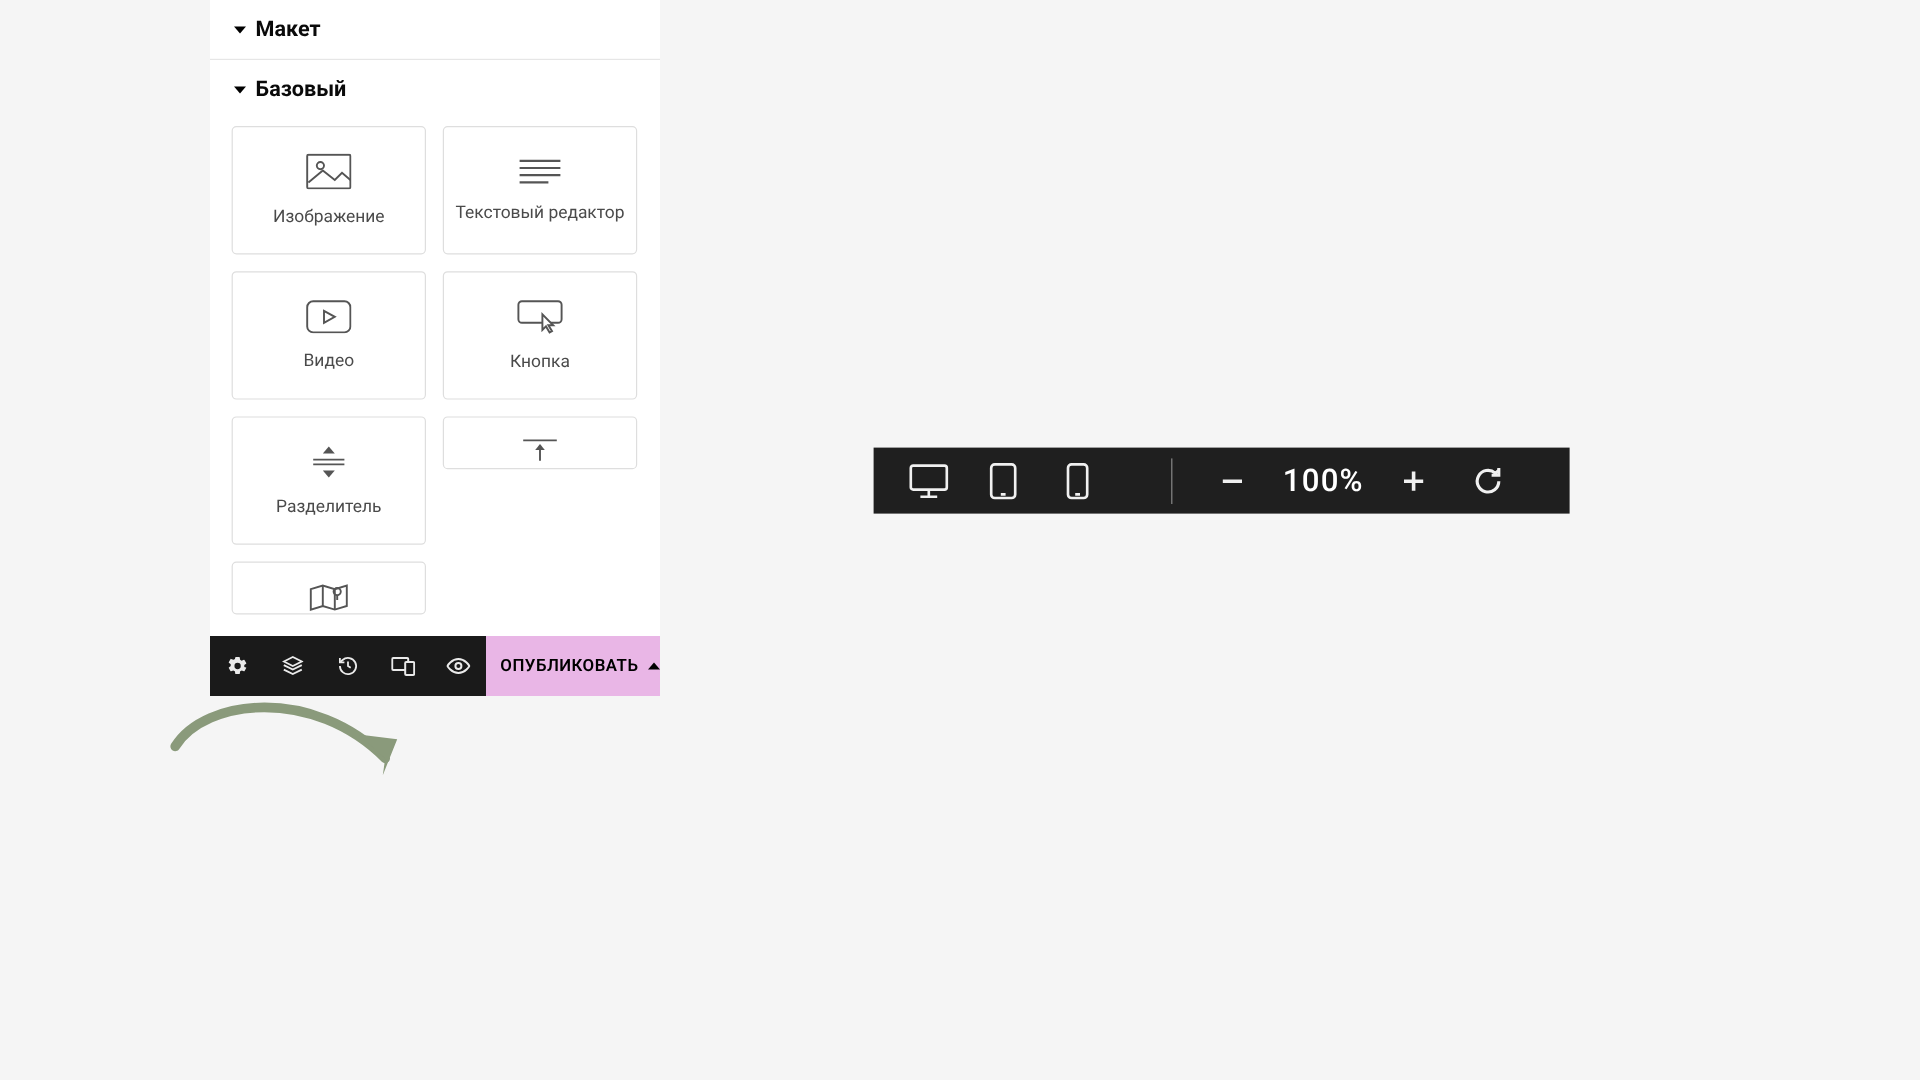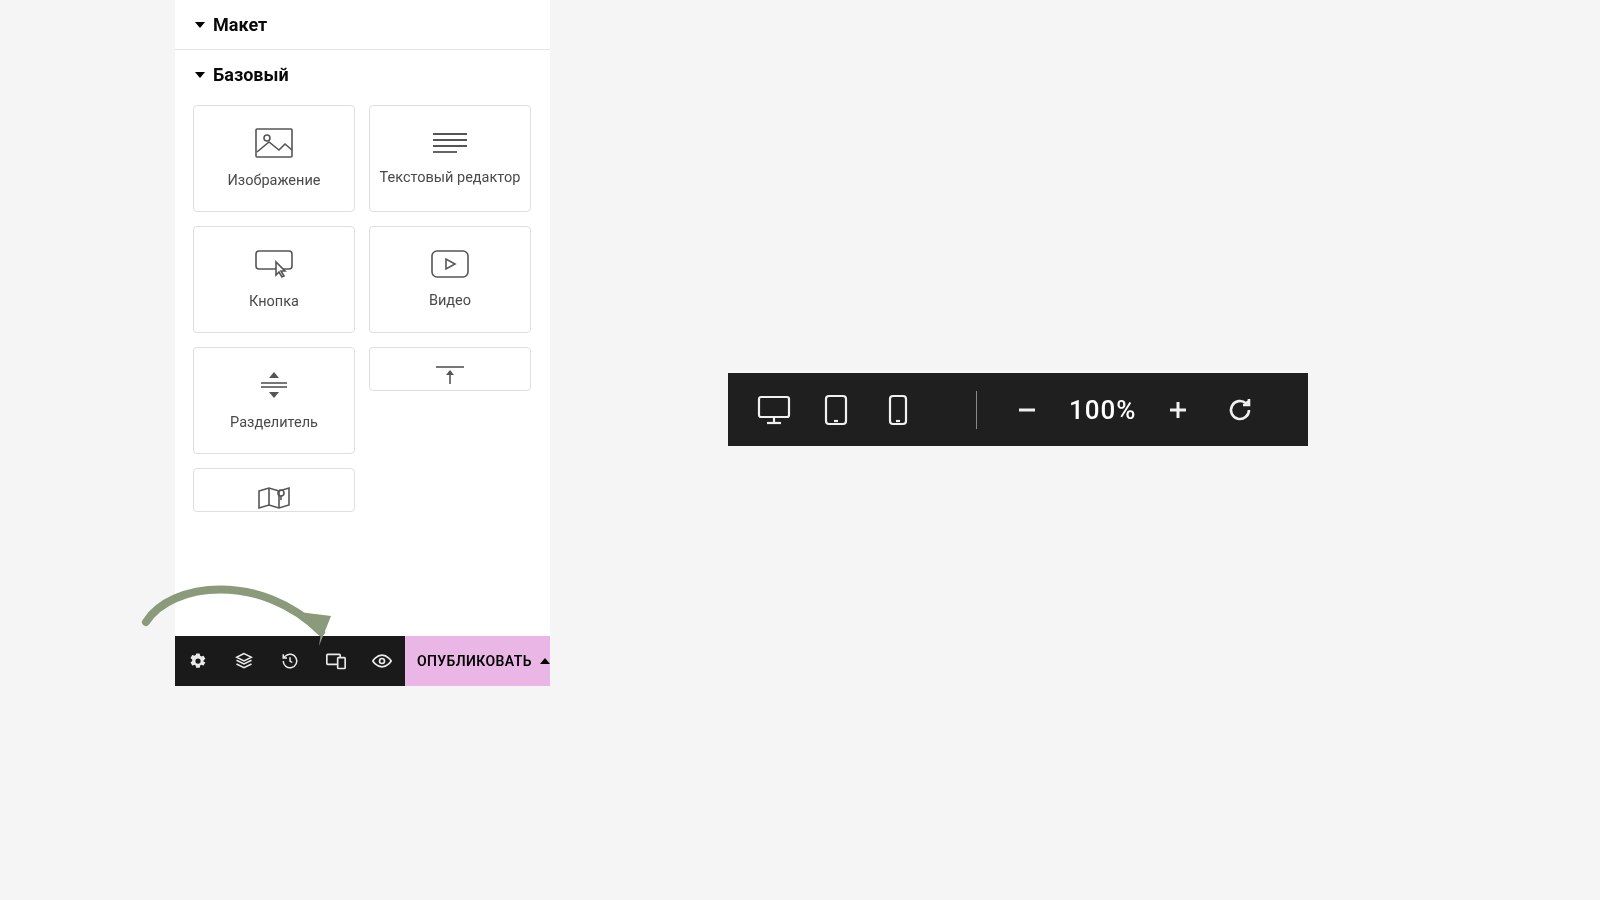--- a/index.html
+++ b/index.html
@@ -4,21 +4,21 @@
   <style>
     * { box-sizing: border-box; margin: 0; padding: 0; }
     body { font-family: -apple-system, BlinkMacSystemFont, "Segoe UI", Roboto, sans-serif; background: #f5f5f5; width: 1600px; height: 900px; position: relative; overflow: hidden; }
 
     
     .left-panel {
       position: absolute;
       left: 175px;
       top: 0;
       width: 375px;
-      height: 686px;
+      height: 580px;
       background: #fff;
       overflow: hidden;
     }
     .section { border-bottom: 1px solid #e6e6e6; }
     .section-header {
       display: flex;
       align-items: center;
       gap: 8px;
       padding: 14px 20px;
       cursor: pointer;
@@ -92,21 +92,21 @@
       position: absolute;
       left: 131px;
       top: 572px;
       pointer-events: none;
     }
 
     
     .responsive-bar {
       position: absolute;
       left: 728px; top: 373px;
-      width: 580px; height: 73px;
+      width: 580px; height: 55px;
       background: #1f1f1f;
       display: flex; align-items: center;
       padding: 0 26px;
       gap: 22px;
     }
     .rb-icon {
       width: 40px; height: 40px;
       display: flex; align-items: center; justify-content: center;
       color: #f0f0f0; cursor: pointer;
     }
@@ -152,36 +152,36 @@
             <line x1="2" y1="9" x2="36" y2="9"></line>
             <line x1="2" y1="15" x2="36" y2="15"></line>
             <line x1="2" y1="21" x2="26" y2="21"></line>
           </svg>
         </span>
         <span class="label">Текстовый редактор</span>
       </div>
 
       <div class="widget">
         <span class="icon">
+          <svg width="38" height="28" viewBox="0 0 38 28" fill="none" stroke="currentColor" stroke-width="1.6">
+            <rect x="1" y="1" width="36" height="26" rx="5"></rect>
+            <polygon points="15,9 15,19 24,14" fill="none"></polygon>
+          </svg>
+        </span>
+        <span class="label">Видео</span>
+      </div>
+
+      <div class="widget">
+        <span class="icon">
           <svg width="40" height="30" viewBox="0 0 40 30" fill="none" stroke="currentColor" stroke-width="1.6">
             <rect x="2" y="2" width="36" height="18" rx="3"></rect>
             <path d="M22 13 L22 26 L25 23 L28 28 L30 27 L27 22 L31 22 Z" fill="#fff"></path>
           </svg>
         </span>
         <span class="label">Кнопка</span>
-      </div>
-
-      <div class="widget">
-        <span class="icon">
-          <svg width="38" height="28" viewBox="0 0 38 28" fill="none" stroke="currentColor" stroke-width="1.6">
-            <rect x="1" y="1" width="36" height="26" rx="5"></rect>
-            <polygon points="15,9 15,19 24,14" fill="none"></polygon>
-          </svg>
-        </span>
-        <span class="label">Видео</span>
       </div>
 
       <div class="widget">
         <span class="icon">
           <svg width="38" height="30" viewBox="0 0 38 30" fill="none" stroke="currentColor" stroke-width="1.6">
             <polygon points="19,2 14,8 24,8" fill="currentColor" stroke="none"></polygon>
             <line x1="6" y1="13" x2="32" y2="13"></line>
             <line x1="6" y1="17" x2="32" y2="17"></line>
             <polygon points="19,28 14,22 24,22" fill="currentColor" stroke="none"></polygon>
           </svg>

